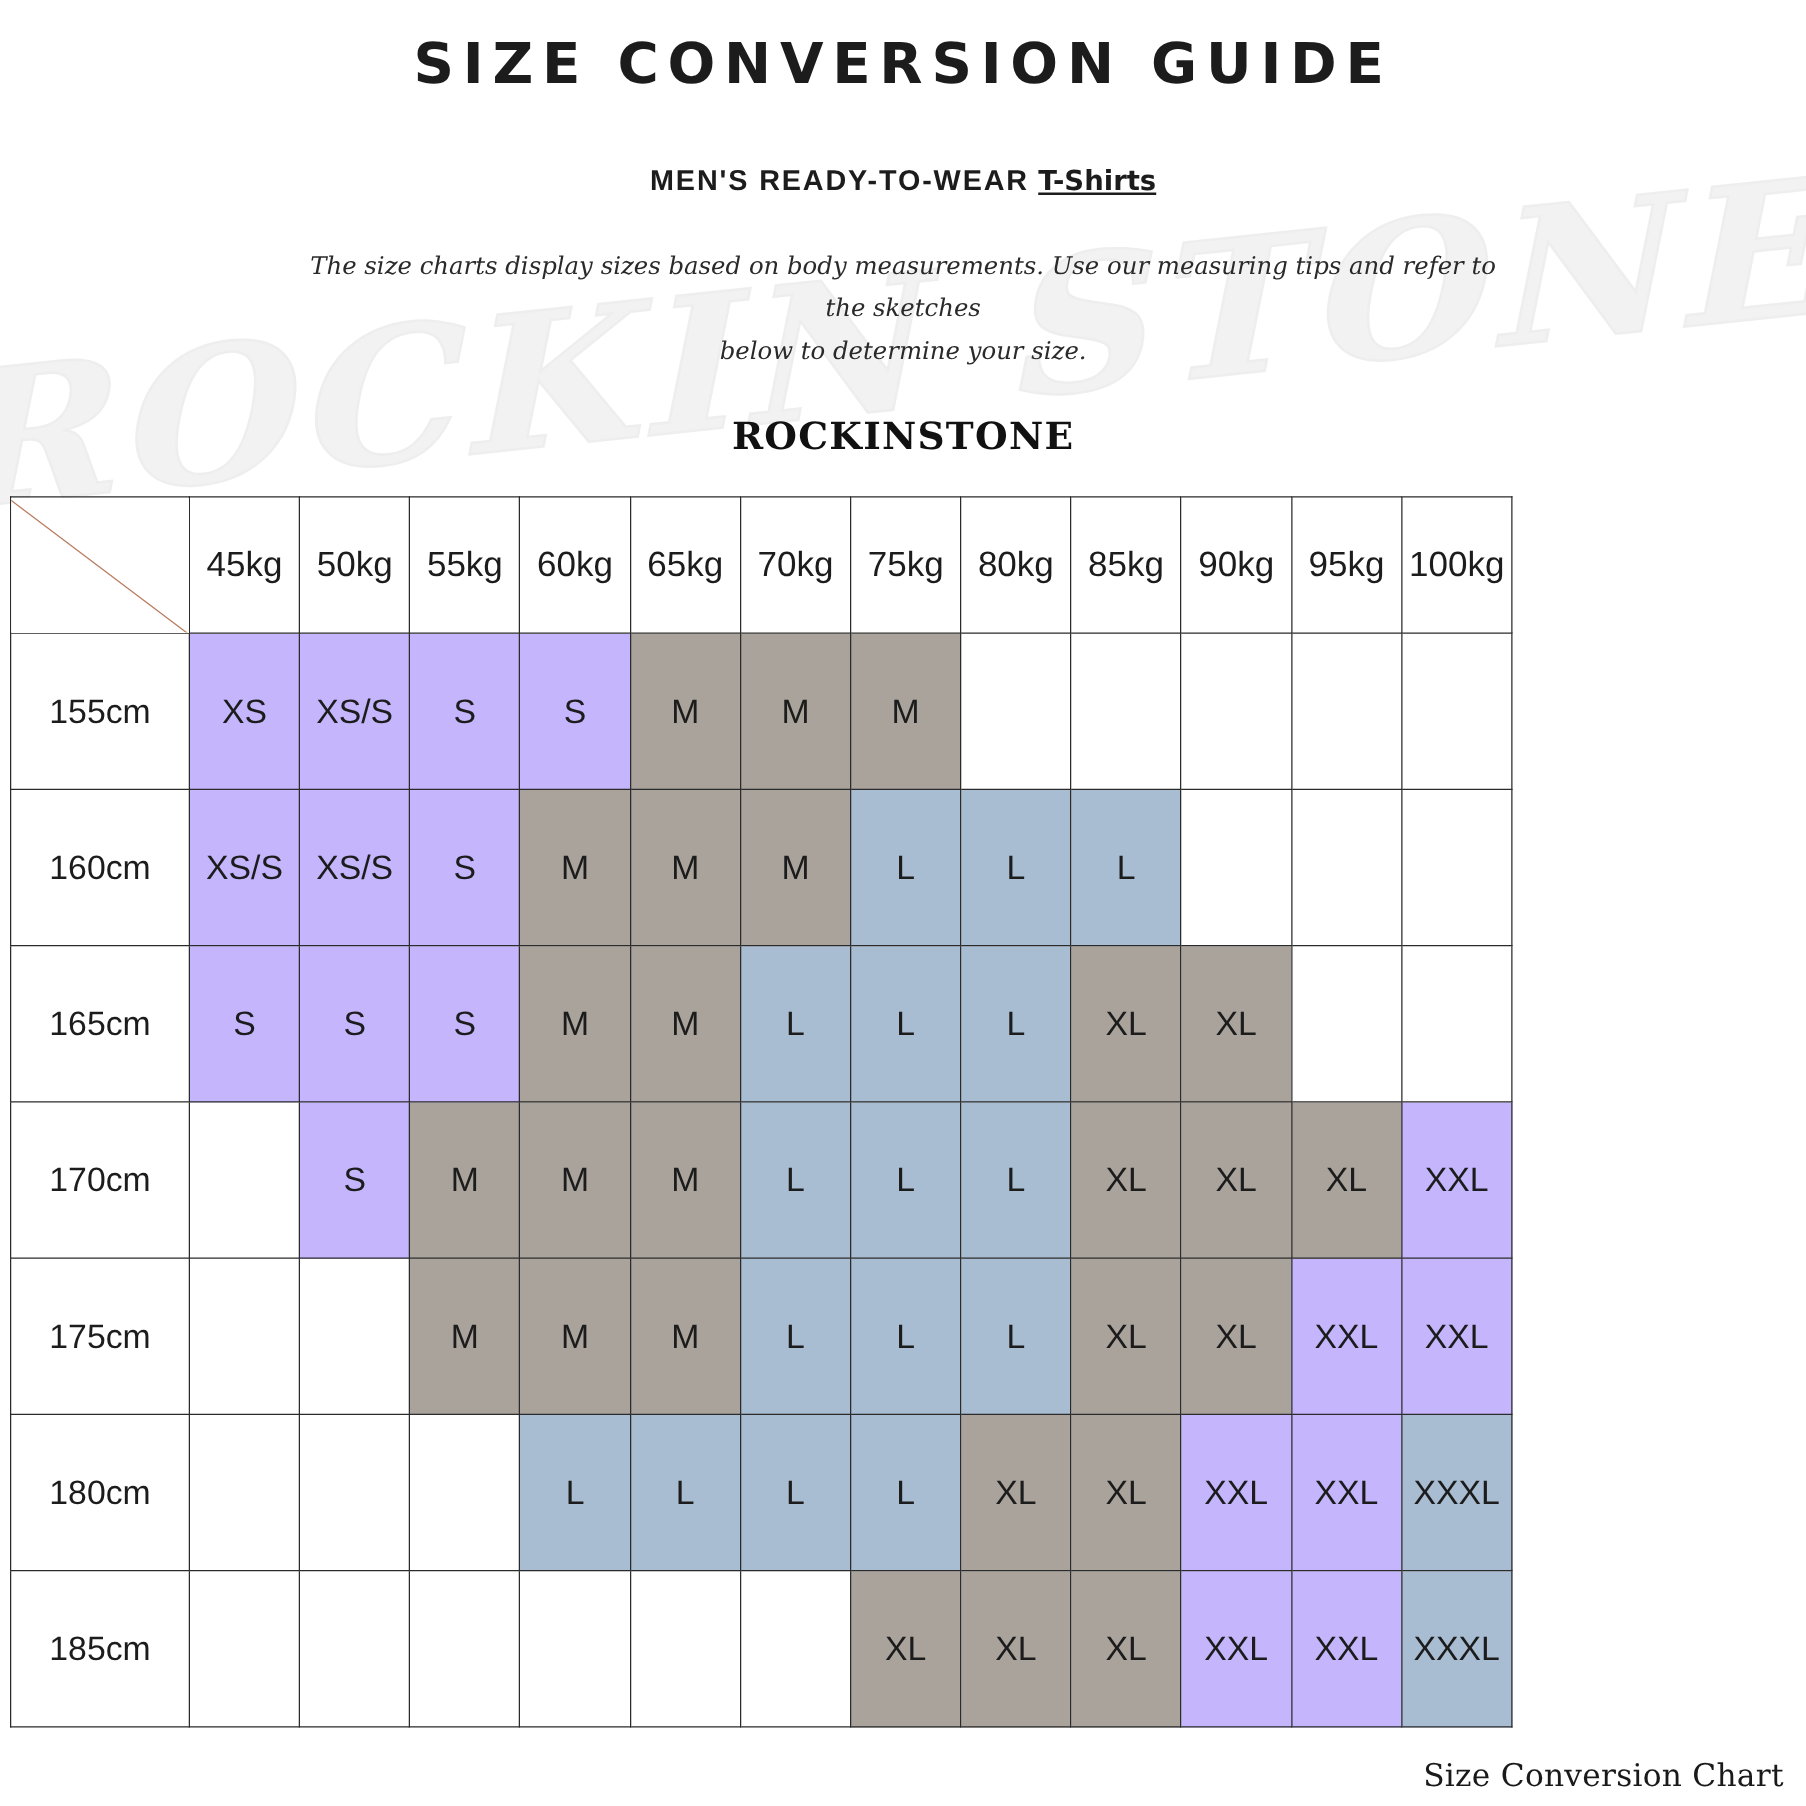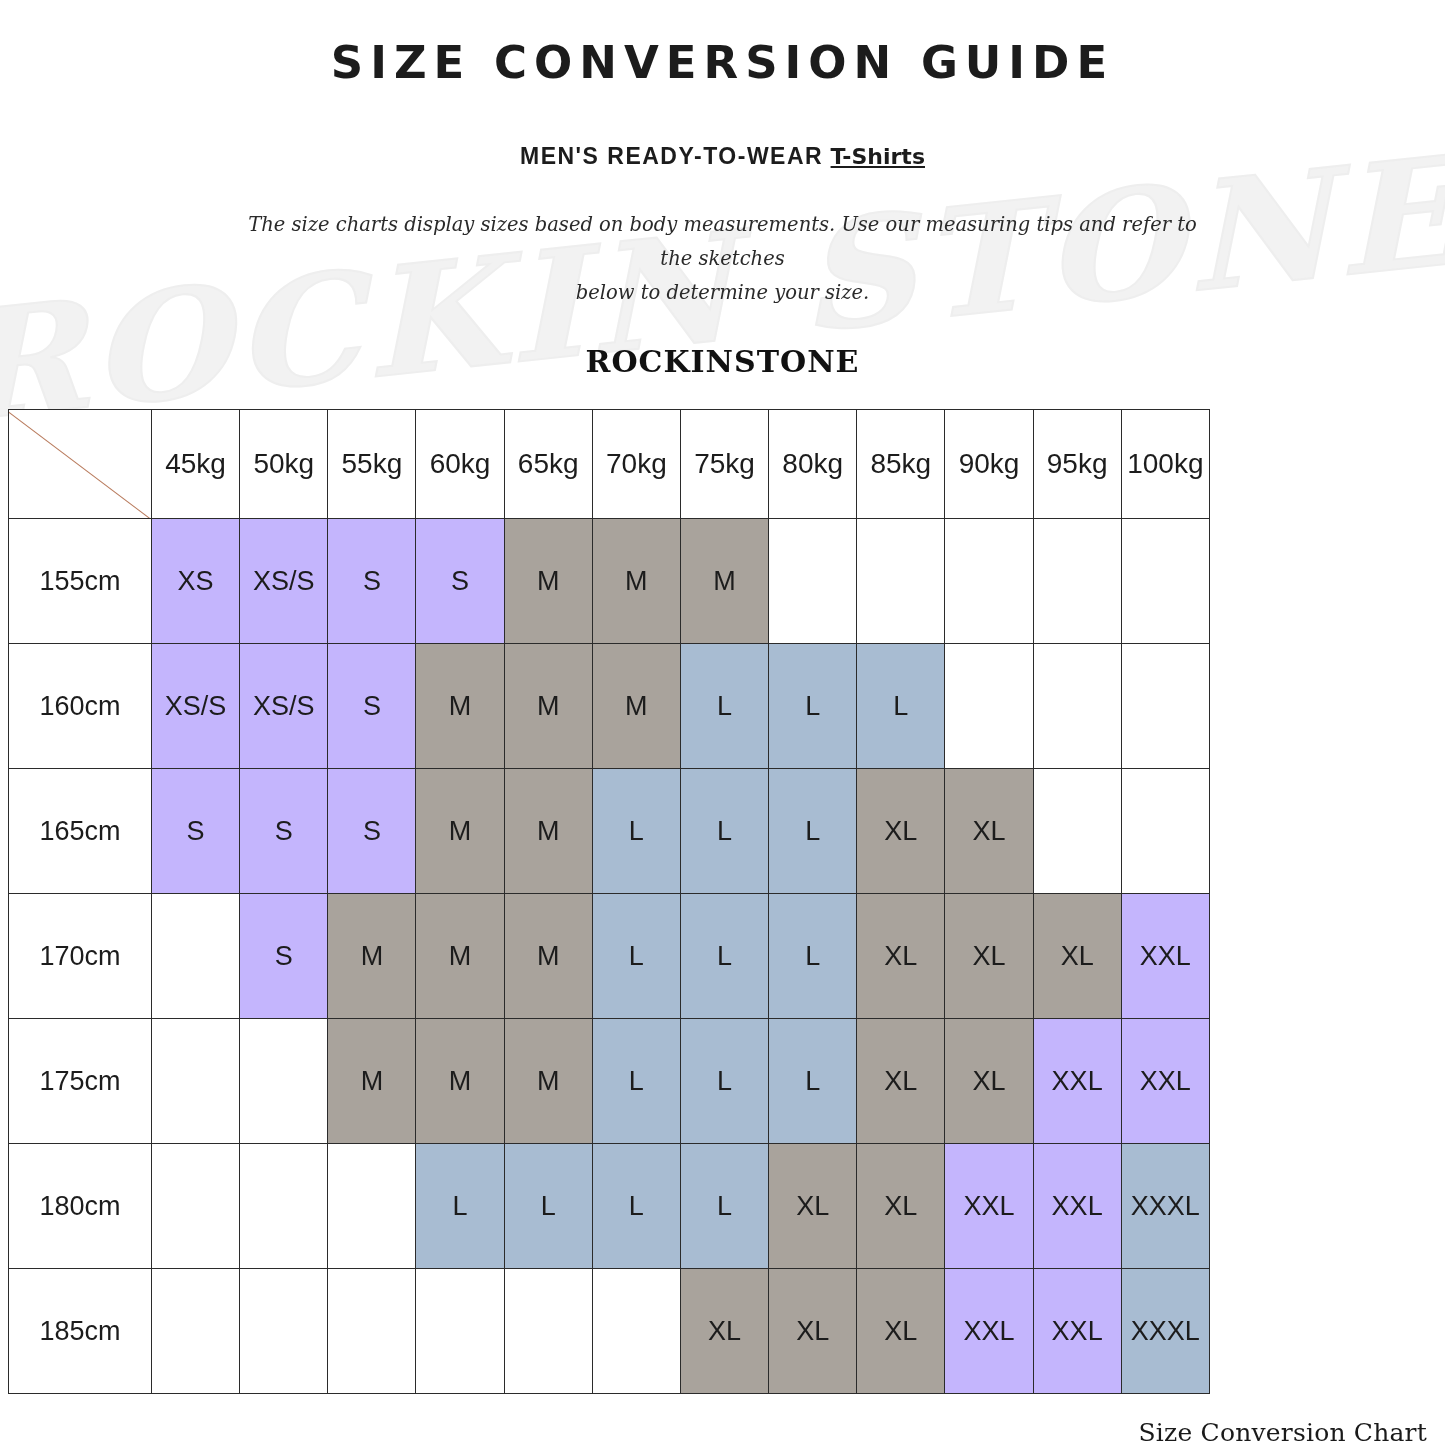--- a/index.html
+++ b/index.html
@@ -48,21 +48,20 @@
     white-space: nowrap;
     line-height: 1;
   }
 
   
   .header {
     position: relative;
     z-index: 2;
     text-align: center;
     padding-top: 18px;
-    margin-top: 12px;
   }
   .main-title {
     font-family: "DejaVu Sans", sans-serif;
     font-size: 45px;
     font-weight: 700;
     letter-spacing: 7px;
     color: #1c1c1c;
     margin: 0;
     padding-top: 6px;
   }

